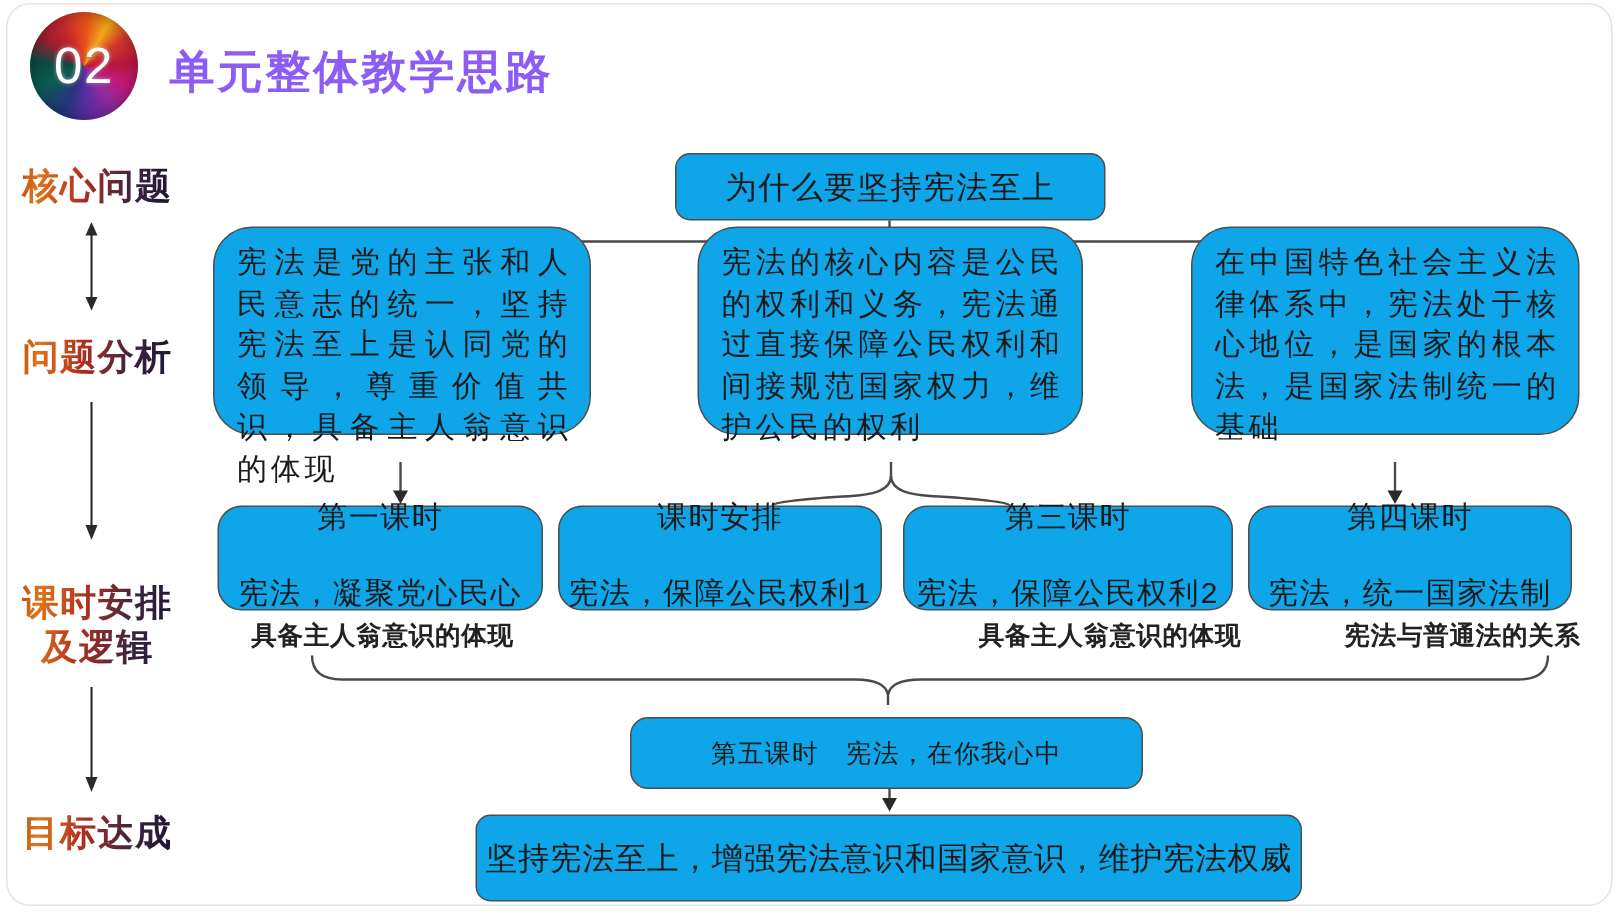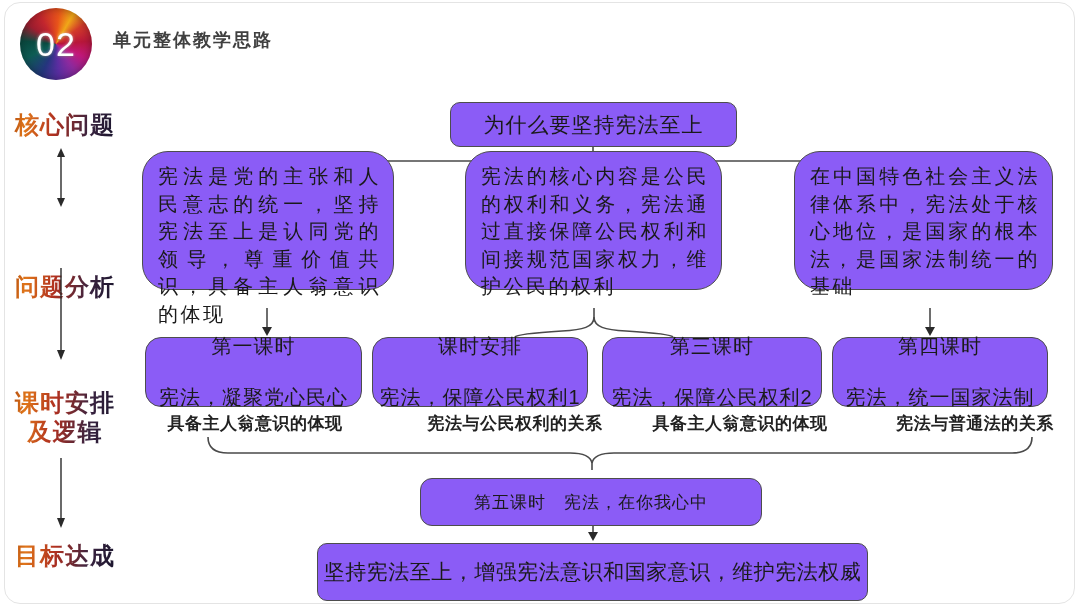--- a/index.html
+++ b/index.html
@@ -19,39 +19,39 @@
       #c2187b 145deg,#8e2a9e 175deg,#5a2da0 205deg,#25357e 235deg,
       #0d5c54 275deg,#0a4a40 305deg,#a01e30 335deg,#c2262e 360deg);
     display:flex;align-items:center;justify-content:center;
     box-shadow:inset 0 0 10px rgba(0,0,0,.35);
   }
   .logo-num{
     color:#ffffff;font-size:34px;font-weight:400;letter-spacing:1px;
     text-shadow:0 0 3px rgba(255,255,255,.6),0 1px 2px rgba(0,0,0,.35);
   }
   .slide-title{
-    position:absolute;left:113px;top:28px;font-size:18px;font-weight:bold;
-    color:#404040;letter-spacing:2px;
+    position:absolute;left:113px;top:28px;font-size:30px;font-weight:bold;
+    color:#8b5cf6;letter-spacing:2px;
   }
   
   .glabel{
     position:absolute;left:0;width:130px;text-align:center;
     font-size:24px;font-weight:bold;line-height:29px;letter-spacing:1px;
     color:#8a2604;
     background:linear-gradient(97deg,#8a2604 0%,#e0761a 20%,#b03020 42%,#3a2340 68%,#15132a 92%);
     -webkit-background-clip:text;background-clip:text;-webkit-text-fill-color:transparent;
   }
   .glabel.core{top:110px;}
-  .glabel.analysis{top:224px;margin-top:48px;}
+  .glabel.analysis{top:224px;}
   .glabel.schedule{top:388px;}
   .glabel.goal{top:541px;}
   
   .fbox{
-    position:absolute;box-sizing:border-box;border:1.6px solid #4d4d4d;background:#8b5cf6;
-    font-family:Liberation Sans, sans-serif;color:#1a1a1a;
+    position:absolute;box-sizing:border-box;border:1.6px solid #4d4d4d;background:#0ea5e9;
+    font-family:Liberation Mono, monospace;color:#1a1a1a;
   }
   .center-text{display:flex;align-items:center;justify-content:center;text-align:center;}
   .top-box{left:450px;top:102px;width:287px;height:45px;border-radius:10px;font-size:21px;letter-spacing:1px;}
   .abox{top:151px;height:139px;border-radius:26px;font-size:20px;line-height:27.5px;
         letter-spacing:2.5px;padding:11px 12px 0 15px;text-align:justify;}
   .abox1{left:142px;width:252px;}
   .abox2{left:465px;width:257px;}
   .abox3{left:794px;width:259px;}
   .lbox{top:337px;height:70px;border-radius:16px;font-size:20px;line-height:27px;
         display:flex;flex-direction:column;align-items:center;justify-content:center;text-align:center;letter-spacing:1px;gap:24px;}
@@ -160,19 +160,18 @@
   <div class="fbox lbox lbox3">
     <span>第三课时</span>
     <span>宪法，保障公民权利2</span>
   </div>
   <div class="fbox lbox lbox4">
     <span>第四课时</span>
     <span>宪法，统一国家法制</span>
   </div>
 
   <div class="cap cap1">具备主人翁意识的体现</div>
-  <div class="cap cap2">宪法与公民权利的关系</div>
   <div class="cap cap3">具备主人翁意识的体现</div>
   <div class="cap cap4">宪法与普通法的关系</div>
 
   <div class="fbox fifth-box center-text">第五课时　宪法，在你我心中</div>
   <div class="fbox goal-box center-text">坚持宪法至上，增强宪法意识和国家意识，维护宪法权威</div>
 </div>
 
 </body></html>

